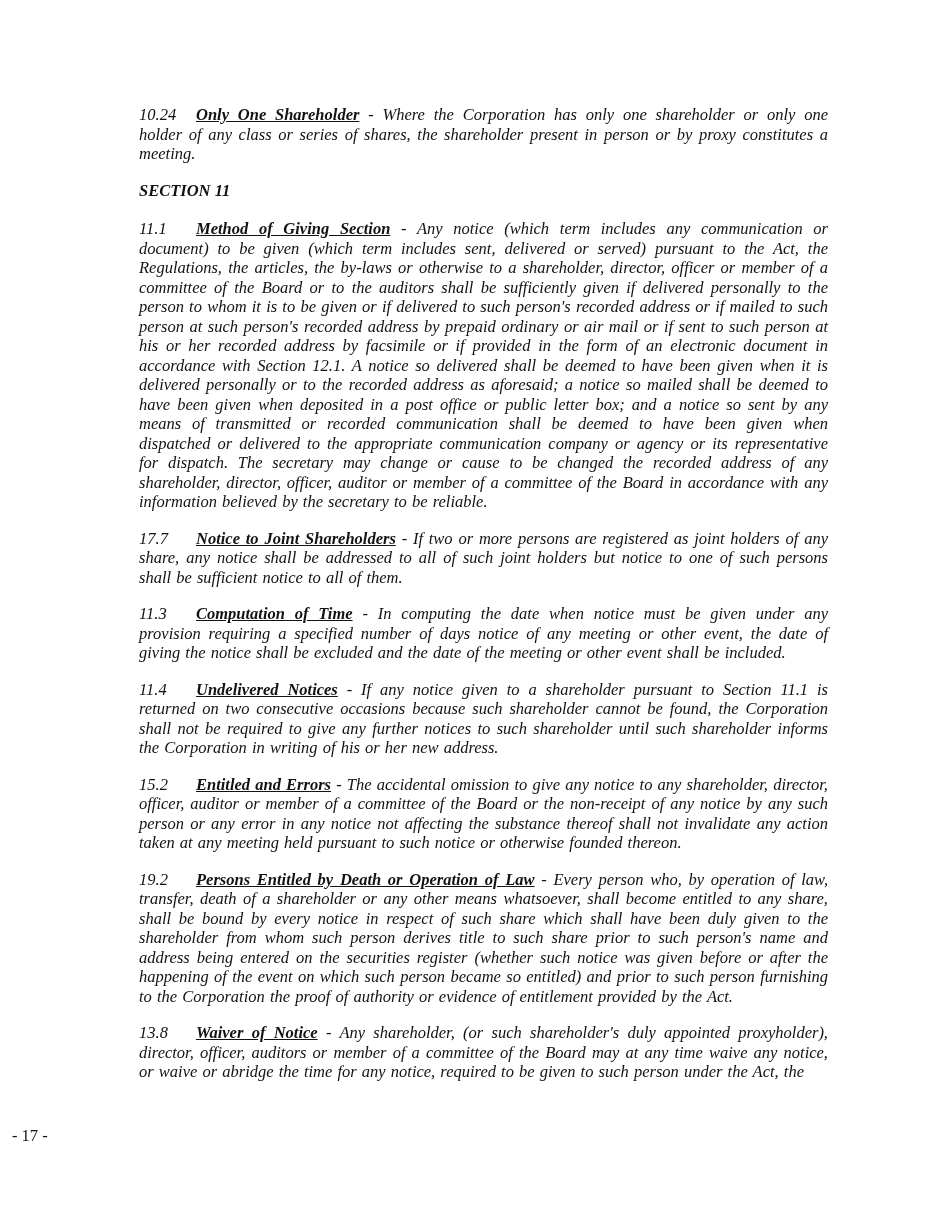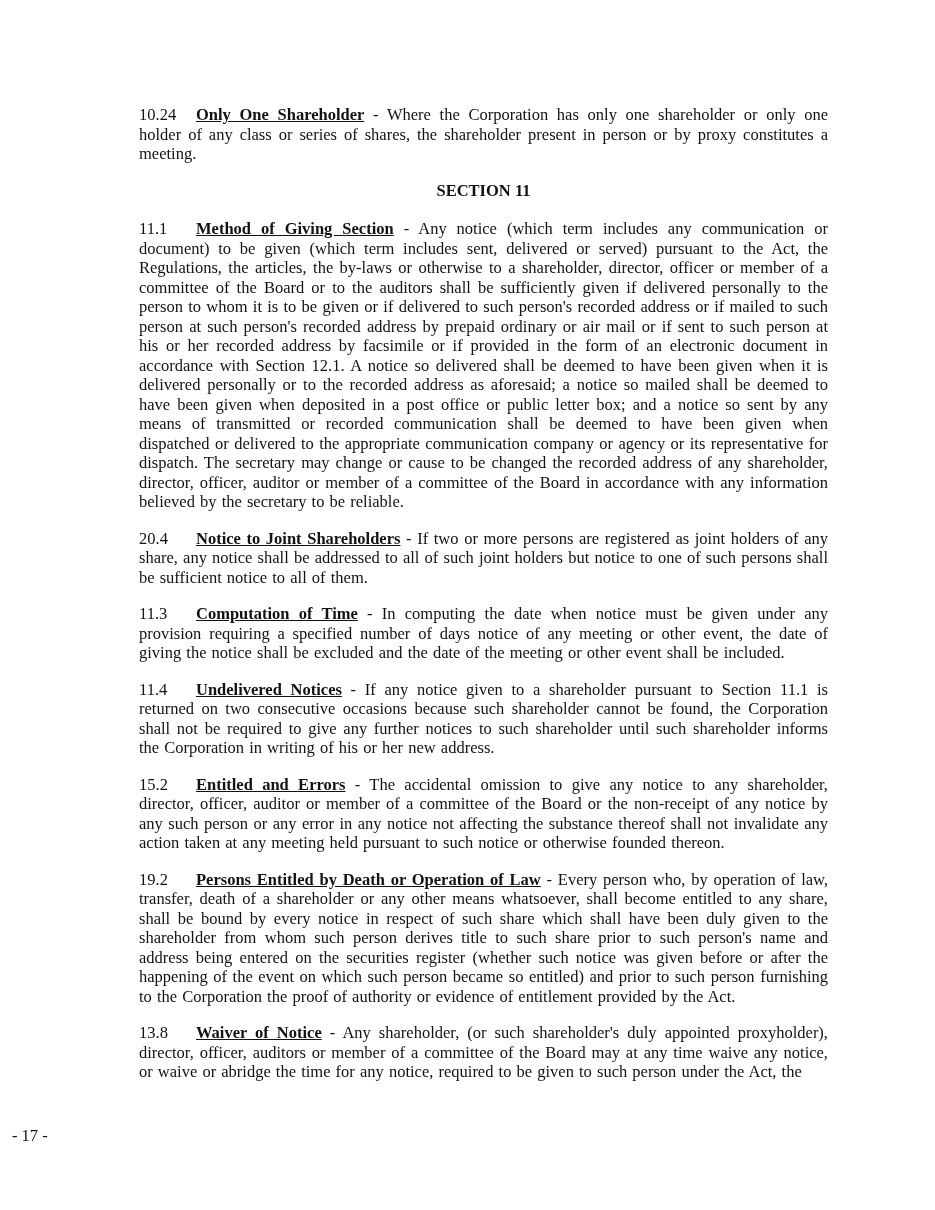--- a/index.html
+++ b/index.html
@@ -10,38 +10,38 @@
     color: #121212;
     font-family: "Liberation Serif", "DejaVu Serif", serif;
     position: relative;
     overflow: hidden;
   }
   .page {
     position: absolute;
     left: 139px;
     top: 105px;
     width: 689px;
+    font-style: italic;
   }
   .para {
     font-size: 16.5px;
     line-height: 19.5px;
     text-align: justify;
     margin: 0 0 17px 0;
     word-spacing: 1px;
   }
   .clause-num {
     display: inline-block;
     width: 57px;
   }
   .clause-title {
     font-weight: bold;
     text-decoration: underline;
   }
   .section-heading {
-    text-align: center;
     font-weight: bold;
     font-size: 16.5px;
     line-height: 19.5px;
     margin: 0 0 19px 0;
   }
   .section-heading div { display: block; }
   .page-footer {
     position: absolute;
     top: 1126px;
     left: 0;
@@ -65,21 +65,21 @@
   <div class="section-heading">
     <div>SECTION 11</div>
   </div>
 
   <p class="para">
     <span class="clause-num">11.1</span><span class="clause-title">Method of Giving Section</span>
     <span class="clause-body">- Any notice (which term includes any communication or document) to be given (which term includes sent, delivered or served) pursuant to the Act, the Regulations, the articles, the by-laws or otherwise to a shareholder, director, officer or member of a committee of the Board or to the auditors shall be sufficiently given if delivered personally to the person to whom it is to be given or if delivered to such person's recorded address or if mailed to such person at such person's recorded address by prepaid ordinary or air mail or if sent to such person at his or her recorded address by facsimile or if provided in the form of an electronic document in accordance with Section 12.1.  A notice so delivered shall be deemed to have been given when it is delivered personally or to the recorded address as aforesaid; a notice so mailed shall be deemed to have been given when deposited in a post office or public letter box; and a notice so sent by any means of transmitted or recorded communication shall be deemed to have been given when dispatched or delivered to the appropriate communication company or agency or its representative for dispatch.  The secretary may change or cause to be changed the recorded address of any shareholder, director, officer, auditor or member of a committee of the Board in accordance with any information believed by the secretary to be reliable.</span>
   </p>
 
   <p class="para">
-    <span class="clause-num">20.4</span><span class="clause-title">Notice to Joint Shareholders</span>
+    <span class="clause-num">17.7</span><span class="clause-title">Notice to Joint Shareholders</span>
     <span class="clause-body">- If two or more persons are registered as joint holders of any share, any notice shall be addressed to all of such joint holders but notice to one of such persons shall be sufficient notice to all of them.</span>
   </p>
 
   <p class="para">
     <span class="clause-num">11.3</span><span class="clause-title">Computation of Time</span>
     <span class="clause-body">- In computing the date when notice must be given under any provision requiring a specified number of days notice of any meeting or other event, the date of giving the notice shall be excluded and the date of the meeting or other event shall be included.</span>
   </p>
 
   <p class="para">
     <span class="clause-num">11.4</span><span class="clause-title">Undelivered Notices</span>

